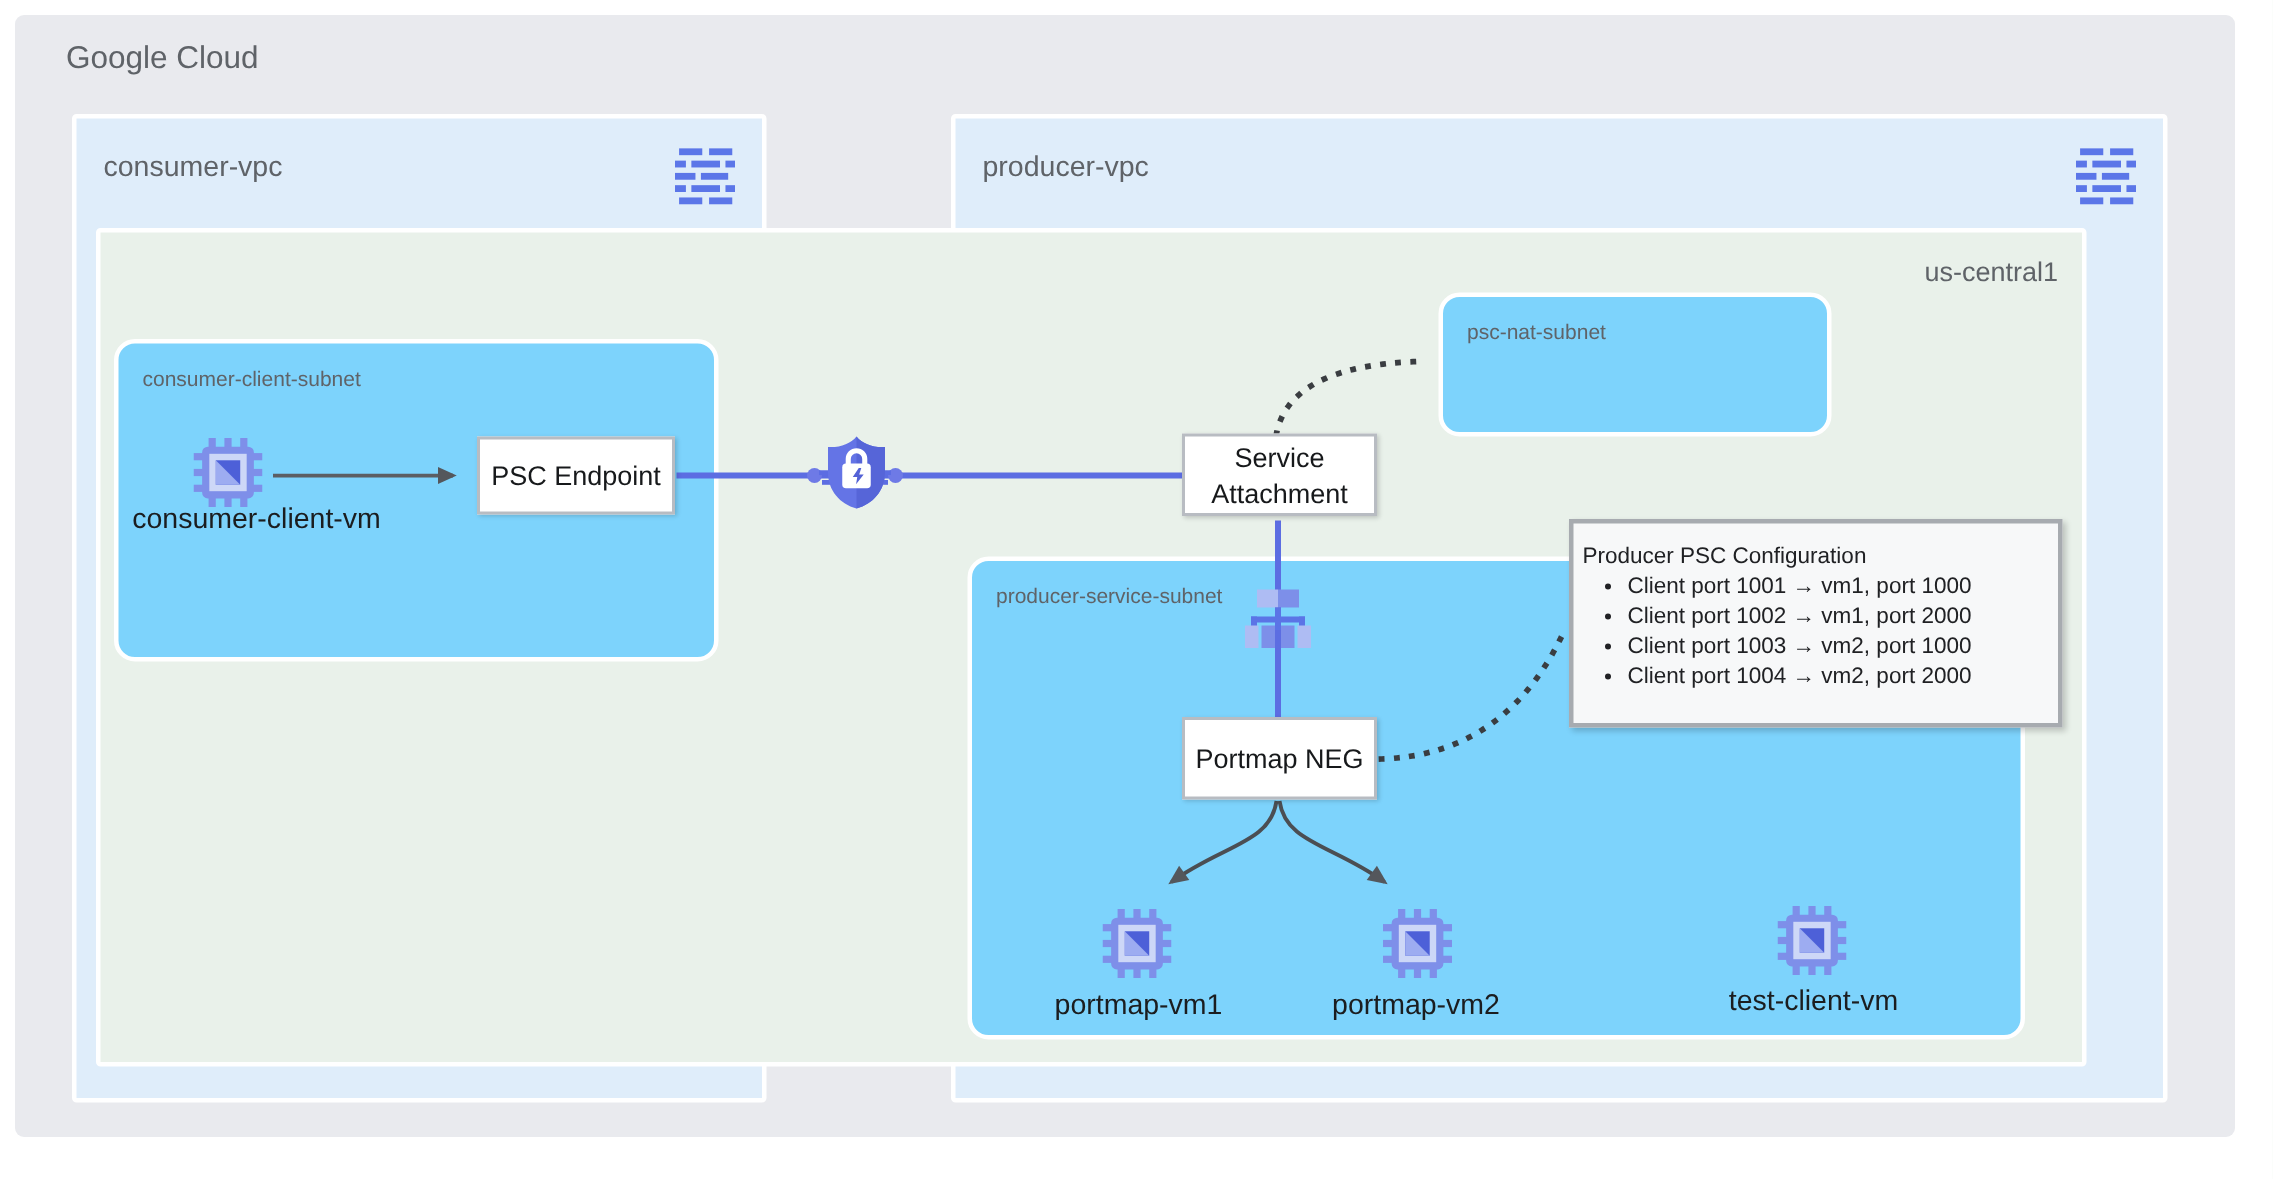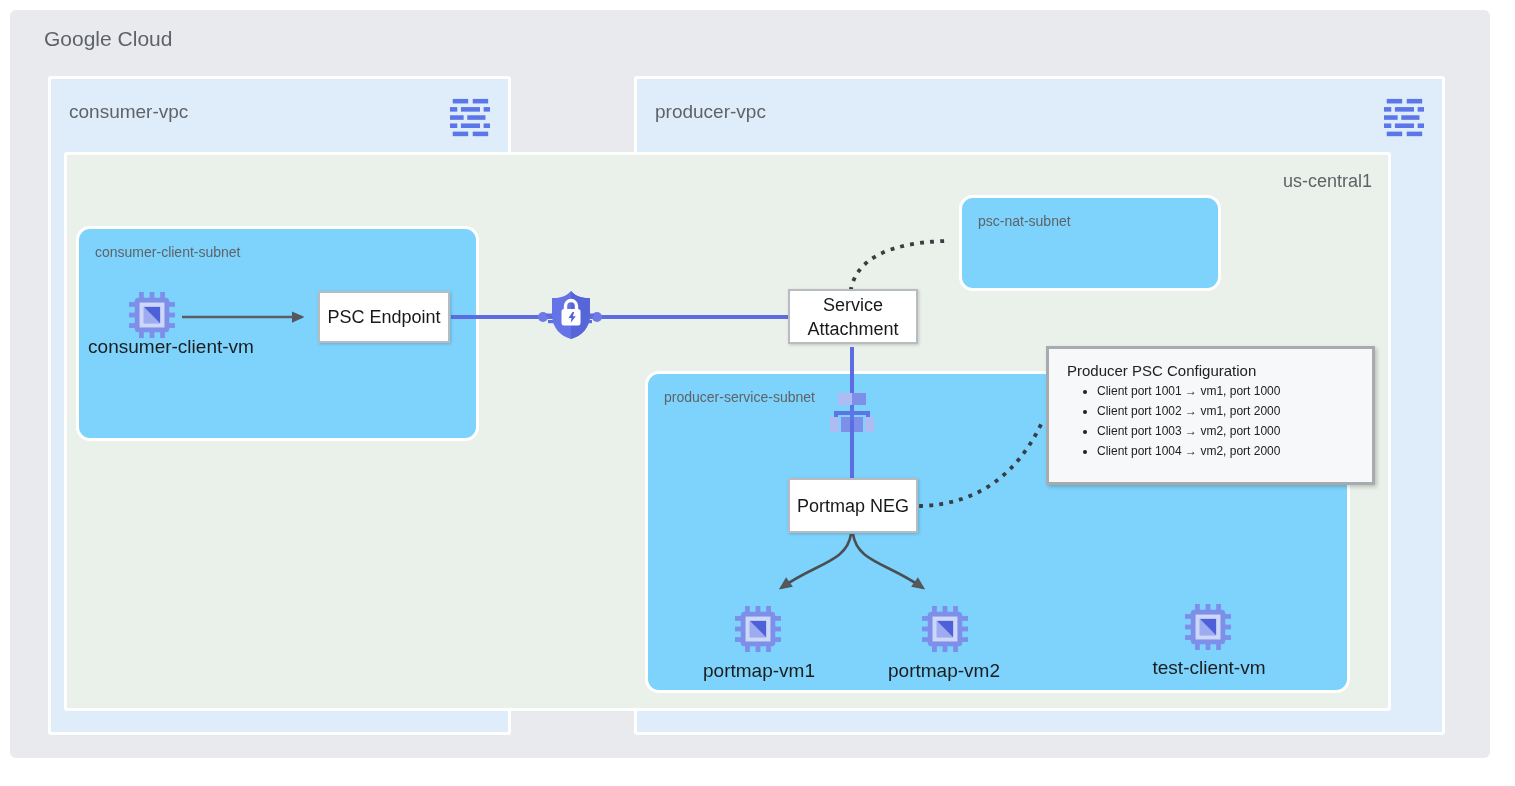--- a/index.html
+++ b/index.html
@@ -28,24 +28,24 @@
   .node-box{background:#ffffff;border:2px solid #b8bcc2;box-shadow:1px 1px 3px rgba(0,0,0,.18);
             display:flex;align-items:center;justify-content:center;text-align:center;
             font-size:18px;color:#17191b;line-height:24px;z-index:6;}
   .psc-endpoint{left:318px;top:291px;width:132px;height:52px;}
   .service-attachment{left:788px;top:289px;width:130px;height:55px;padding:0 14px;}
   .portmap-neg{left:788px;top:478px;width:130px;height:55px;}
 
   
   .cfg{left:1046px;top:346px;width:329px;height:139px;background:#f7f8f9;
        border:3px solid #a7abb0;box-shadow:2px 2px 4px rgba(0,0,0,.20);
-       padding:13px 8px 8px 16px;z-index:7;color:#202124;}
+       padding:13px 8px 8px 4px;z-index:7;color:#202124;}
   .cfg-title{font-size:15px;margin:0 0 2px 2px;}
   .cfg ul{margin:2px 0 0 0;padding-left:32px;}
-  .cfg li{font-size:12px;line-height:20px;white-space:nowrap;}
+  .cfg li{font-size:15px;line-height:20px;white-space:nowrap;}
 
   
   .icon{z-index:6;}
   .vm-label{z-index:6;font-size:19px;color:#1b1d1f;white-space:nowrap;transform:translateX(-50%);}
   svg{display:block;}
   .layer{left:0;top:0;width:1515px;height:786px;z-index:5;pointer-events:none;}
 </style>
 </head>
 <body>
 

